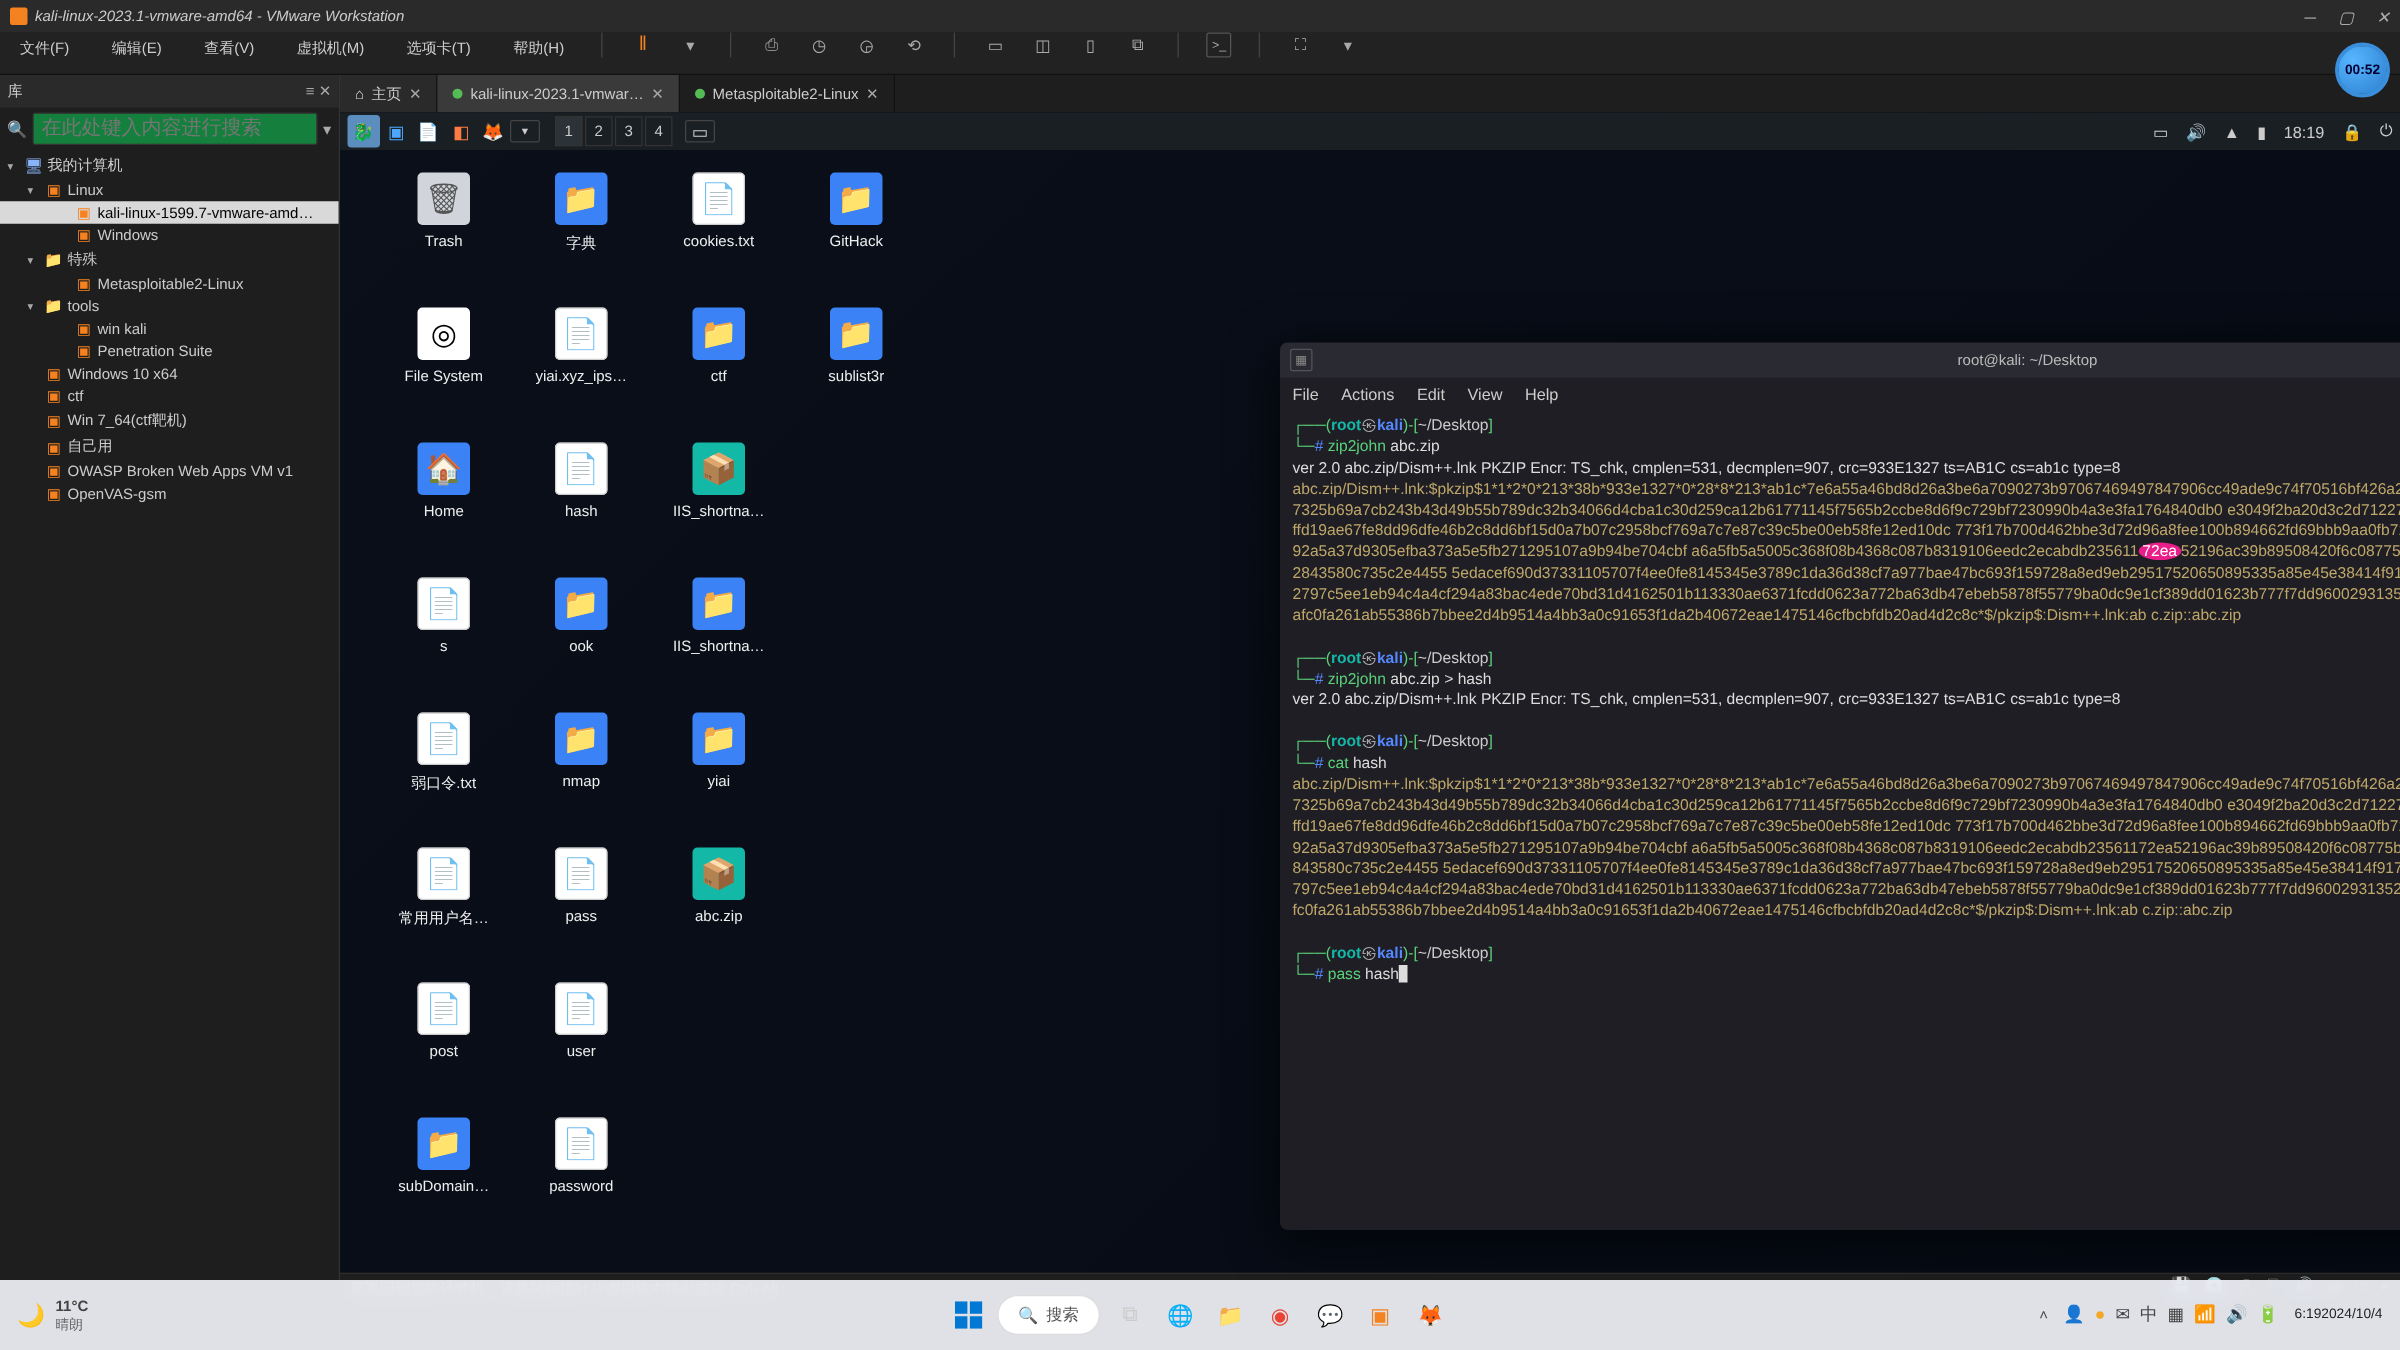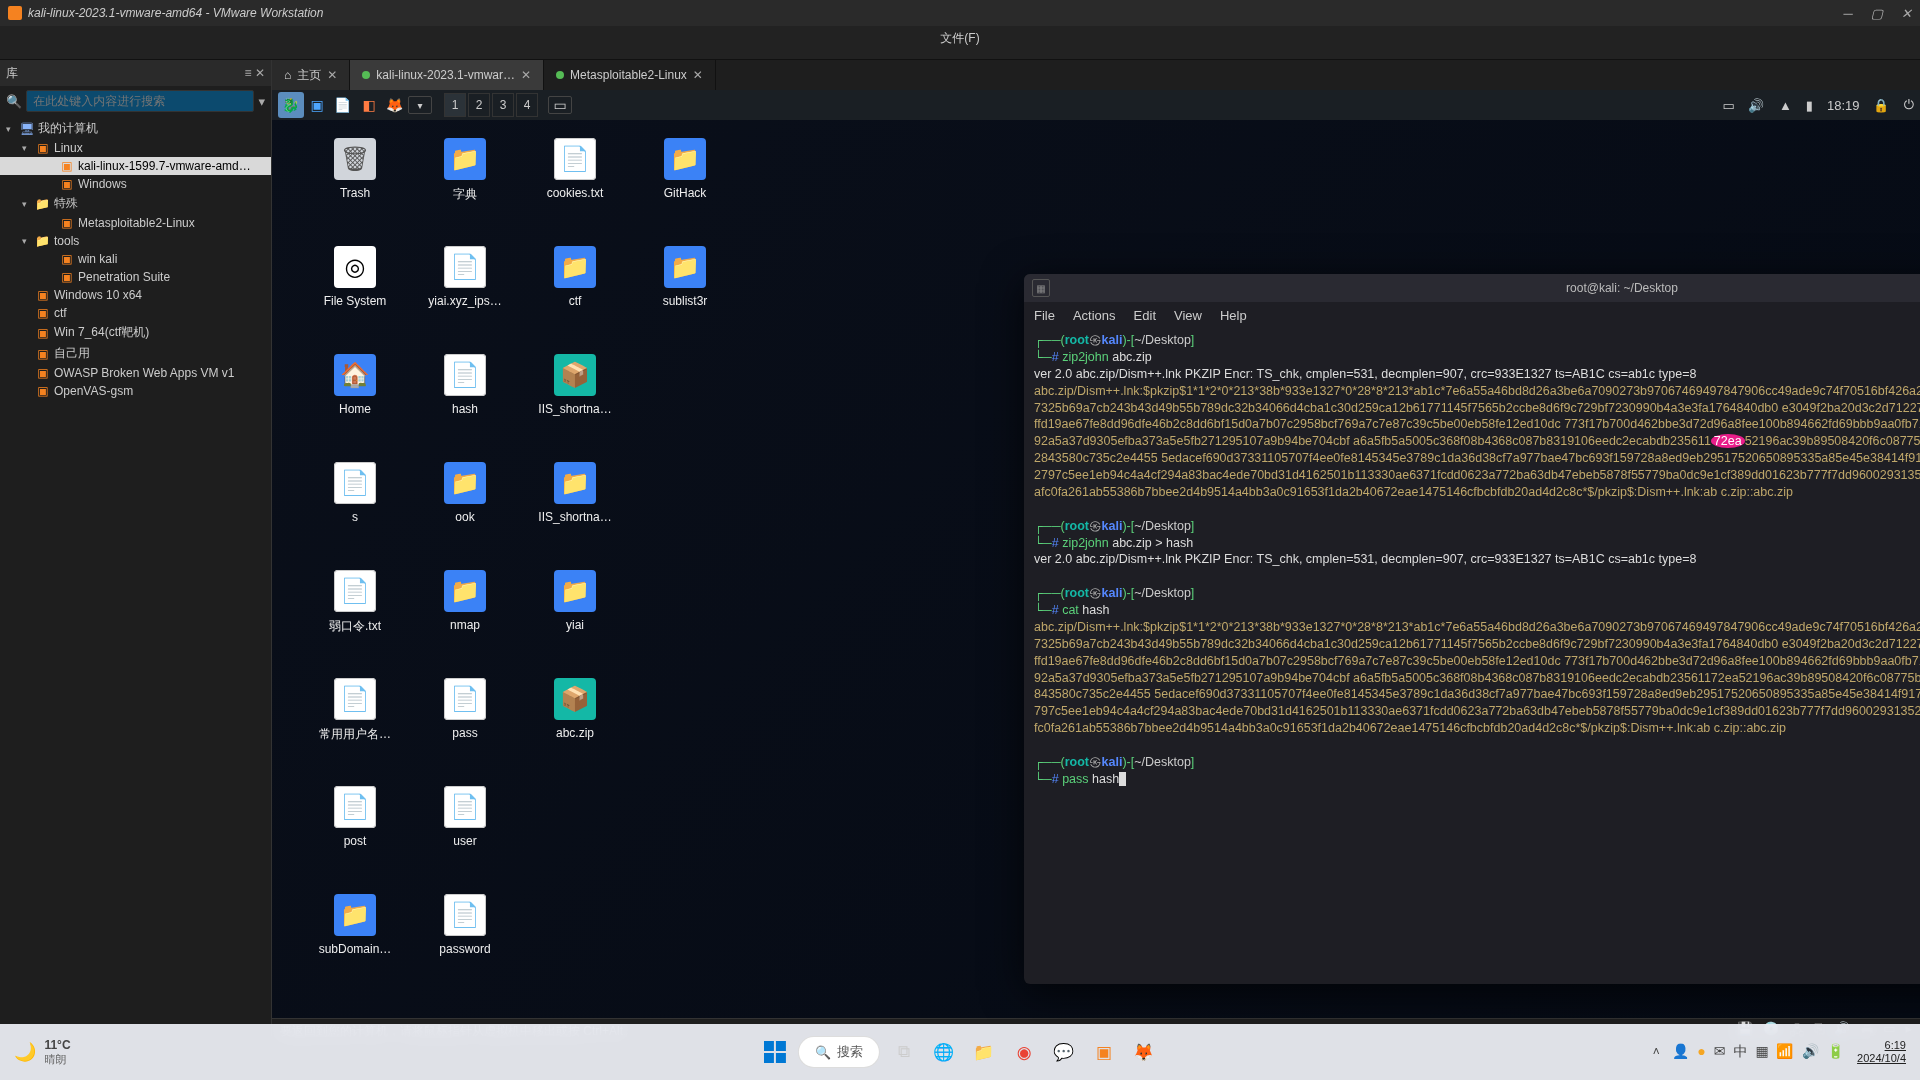--- a/index.html
+++ b/index.html
@@ -6,37 +6,37 @@
 body { background: #1a1a1a; width: 1920px; height: 1080px; overflow: hidden; position: relative; color: #ccc; }
 
 
 .titlebar { height: 26px; background: #2a2a2a; display: flex; align-items: center; padding: 0 8px; font-size: 12px; color: #ccc; justify-content: space-between; font-style: italic; }
 .titlebar-left { display: flex; align-items: center; gap: 6px; }
 .vm-icon { width: 14px; height: 14px; background: #f58220; border-radius: 2px; }
 .window-controls { display: flex; gap: 18px; color: #aaa; font-size: 13px; }
 .window-controls span { cursor: pointer; }
 
 
-.menubar { height: 34px; background: #222; display: flex; align-items: center; padding: 0 8px; gap: 18px; border-bottom: 1px solid #111; flex-direction: column; }
+.menubar { height: 34px; background: #222; display: flex; align-items: flex-start; padding: 0 8px; gap: 18px; border-bottom: 1px solid #111; }
 .menubar-item { font-size: 12px; color: #ccc; padding: 4px 8px; }
 .menubar-divider { width: 1px; height: 20px; background: #444; margin: 0 4px; }
 .tb-btn { width: 20px; height: 20px; display: inline-flex; align-items: center; justify-content: center; color: #aaa; font-size: 13px; }
 .pause-btn { color: #f58220; font-size: 16px; }
 .menubar-spacer { flex: 1; }
 .timer-bubble { width: 44px; height: 44px; border-radius: 50%; background: radial-gradient(circle at 30% 30%, #57b6ff, #2d7fcf); display: flex; align-items: center; justify-content: center; font-size: 11px; color: #003; font-weight: bold; position: relative; top: 8px; border: 3px solid #3a8fdd; }
 
 
 .body-row { display: flex; height: calc(100% - 60px - 36px); }
 
 
 .sidebar { width: 272px; background: #1e1e1e; border-right: 1px solid #333; display: flex; flex-direction: column; }
 .sidebar-header { height: 26px; background: #2a2a2a; display: flex; align-items: center; padding: 0 6px; font-size: 12px; justify-content: space-between; }
 .sidebar-menu { color: #aaa; }
 .search-wrap { padding: 4px 6px; display: flex; gap: 4px; align-items: center; }
-.search-wrap input { flex: 1; background: #0c4a6e; border: 1px solid #333; color: #ccc; font-size: 12px; padding: 3px 6px; border-radius: 2px; }
+.search-wrap input { flex: 1; background: #15803d; border: 1px solid #333; color: #ccc; font-size: 16px; padding: 3px 6px; border-radius: 2px; }
 .search-icon { color: #aaa; font-size: 13px; }
 .tree { flex: 1; overflow: auto; font-size: 12px; padding: 2px 0; }
 .tree-node { display: flex; align-items: center; padding: 2px 6px; gap: 4px; white-space: nowrap; }
 .tree-node.selected { background: #d9d9d9; color: #000; }
 .tree-indent-1 { padding-left: 22px; }
 .tree-indent-2 { padding-left: 46px; }
 .disclosure { width: 10px; display: inline-block; color: #aaa; font-size: 9px; }
 .node-icon { width: 14px; height: 14px; display: inline-flex; align-items: center; justify-content: center; }
 .computer-icon { color: #89b4fa; }
 .vm-mini { color: #f58220; }
@@ -107,21 +107,21 @@
 .win-search { display: flex; align-items: center; gap: 6px; background: #fff; border-radius: 18px; padding: 6px 16px; font-size: 13px; color: #555; box-shadow: 0 0 0 1px #ddd; }
 .task-icon { width: 30px; height: 30px; border-radius: 6px; display: flex; align-items: center; justify-content: center; font-size: 17px; }
 .task-edge { color: #0078d4; }
 .task-ff { color: #ff7139; }
 .task-chrome { color: #ea4335; }
 .task-folder { color: #f7c860; }
 .win-left { display: flex; align-items: center; gap: 8px; color: #444; font-size: 12px; }
 .weather-ic { color: #f5a623; font-size: 18px; }
 .win-right { display: flex; align-items: center; gap: 12px; color: #444; font-size: 12px; }
 .win-tray-icons { display: flex; gap: 8px; font-size: 14px; color: #444; }
-.win-datetime { display: flex; flex-direction: column; align-items: flex-end; font-size: 11px; line-height: 1.2; color: #222; text-decoration: underline; }
+.win-datetime { display: flex; flex-direction: row; align-items: flex-end; font-size: 11px; line-height: 1.2; color: #222; }
 
 svg { display: block; }
 </style>
 </head>
 <body>
 
 <div class="titlebar">
   <div class="titlebar-left">
     <span class="vm-icon"></span>
     <span>kali-linux-2023.1-vmware-amd64 - VMware Workstation</span>

